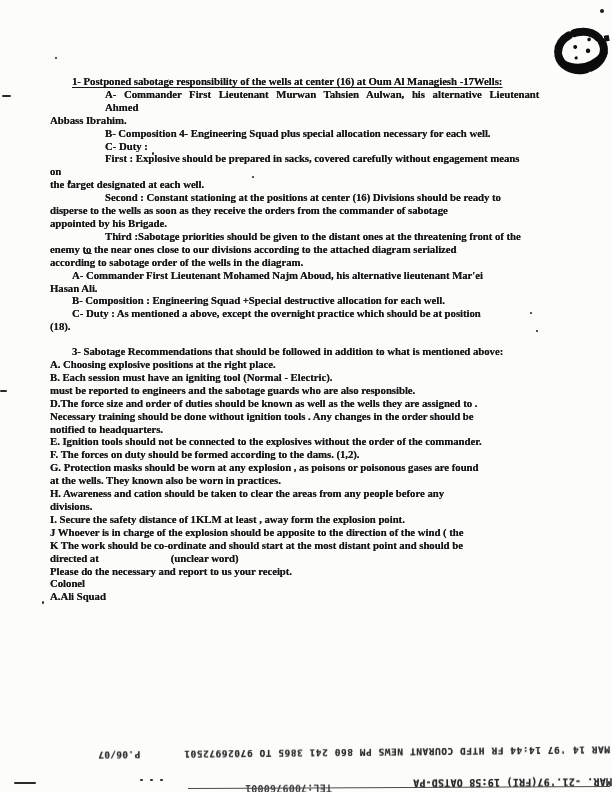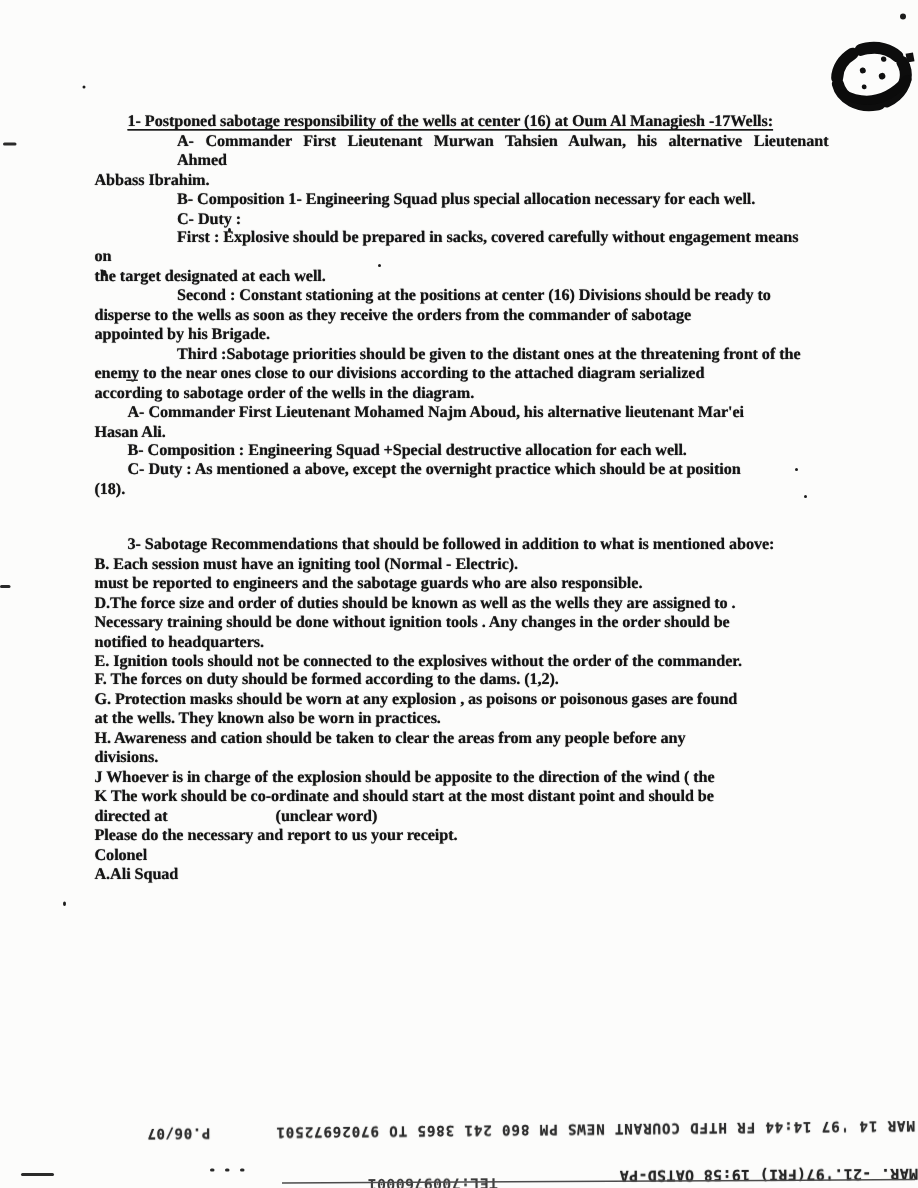--- a/index.html
+++ b/index.html
@@ -3,32 +3,32 @@
 <meta charset="utf-8">
 <style>
   html,body{margin:0;padding:0;background:#e9e9e7;}
   .page{
     position:relative;width:612px;height:792px;margin:0 auto;
     background:#fcfcfb;overflow:hidden;
     font-family:"Liberation Serif", serif;
   }
   
   .doc{
-    position:absolute;left:63px;top:75px;right:30px;
+    position:absolute;left:50px;top:75px;right:30px;
     color:#161616;font-size:10.8px;font-weight:700;
     letter-spacing:-0.05px;
     text-shadow:0 0 .6px rgba(10,10,10,.75);
   }
   .ln{line-height:12.9px;min-height:12.9px;white-space:nowrap;}
   .m1{margin-left:22px;}
   .m2{margin-left:55px;}
   .u{text-decoration:underline;text-decoration-thickness:1px;text-underline-offset:2px;}
   .ws{word-spacing:5px;}
   .g1{margin-top:9px;}
-  .g2{margin-top:24px;}
+  .g2{margin-top:12px;}
   .unclear{margin-left:72px;margin-top:24px;}
   
   .stamp{position:absolute;left:551px;top:26px;width:62px;height:52px;}
   
   .fax1{
     position:absolute;left:98px;top:746px;width:512px;height:14px;
     transform:rotate(179.4deg);
     display:flex;justify-content:space-between;align-items:center;
     font-family:"DejaVu Sans Mono", monospace;
     font-size:9.5px;color:#2d2d2d;font-weight:700;
@@ -77,48 +77,50 @@
         <rect x="55" y="14" width="5" height="6" fill="#101010"></rect>
       </g>
     </svg>
   </div>
 
   <div class="doc">
     <div class="ln m1 u">1- Postponed sabotage responsibility of the wells at center (16) at Oum Al Managiesh -17Wells:</div>
     <div class="ln m2 ws">A- Commander First Lieutenant Murwan Tahsien Aulwan, his alternative Lieutenant</div>
     <div class="ln m2">Ahmed</div>
     <div class="ln">Abbass Ibrahim.</div>
-    <div class="ln m2">B- Composition 1- Engineering Squad plus special allocation necessary for each well.</div>
+    <div class="ln m2">B- Composition 4- Engineering Squad plus special allocation necessary for each well.</div>
     <div class="ln m2">C- Duty :</div>
     <div class="ln m2">First : Explosive should be prepared in sacks, covered carefully without engagement means</div>
     <div class="ln">on</div>
     <div class="ln">the target designated at each well.</div>
     <div class="ln m2">Second : Constant stationing at the positions at center (16) Divisions should be ready to</div>
     <div class="ln">disperse to the wells as soon as they receive the orders from the commander of sabotage</div>
     <div class="ln">appointed by his Brigade.</div>
     <div class="ln m2">Third :Sabotage priorities should be given to the distant ones at the threatening front of the</div>
     <div class="ln">enemy to the near ones close to our divisions according to the attached diagram serialized</div>
     <div class="ln">according to sabotage order of the wells in the diagram.</div>
     <div class="ln m1">A- Commander First Lieutenant Mohamed Najm Aboud, his alternative lieutenant Mar'ei</div>
     <div class="ln">Hasan Ali.</div>
     <div class="ln m1">B- Composition : Engineering Squad +Special destructive allocation for each well.</div>
     <div class="ln m1">C- Duty : As mentioned a above, except the overnight practice which should be at position</div>
     <div class="ln">(18).</div>
     <div class="ln m1 g2">3- Sabotage Recommendations that should be followed in addition to what is mentioned above:</div>
+    <div class="ln">A. Choosing explosive positions at the right place.</div>
     <div class="ln">B. Each session must have an igniting tool (Normal - Electric).</div>
     <div class="ln">must be reported to engineers and the sabotage guards  who are also responsible.</div>
     <div class="ln">D.The force size and order of  duties should be known as well as the wells they are assigned to .</div>
     <div class="ln">Necessary training should be done without ignition tools . Any changes in the order should be</div>
     <div class="ln">notified to headquarters.</div>
     <div class="ln">E. Ignition tools should not be connected to the explosives without the order of the commander.</div>
     <div class="ln">F. The forces on duty should be formed according to the dams. (1,2).</div>
     <div class="ln">G. Protection masks should be worn at any explosion , as poisons or  poisonous gases are found</div>
     <div class="ln">at the wells. They known  also be worn in practices.</div>
     <div class="ln">H. Awareness and cation should be taken to clear the areas from any people before any</div>
     <div class="ln">divisions.</div>
+    <div class="ln">I. Secure the safety distance of 1KLM at least , away form the explosion point.</div>
     <div class="ln">J  Whoever is in charge of the explosion should be apposite to the direction of the wind ( the</div>
     <div class="ln">K The work should be co-ordinate and should start at the most distant point and should be</div>
     <div class="ln">
       <span>directed at</span><span class="unclear">(unclear word)</span>
     </div>
     <div class="ln">Please do the necessary and report to us your receipt.</div>
     <div class="ln">Colonel</div>
     <div class="ln">A.Ali Squad</div>
   </div>
 

